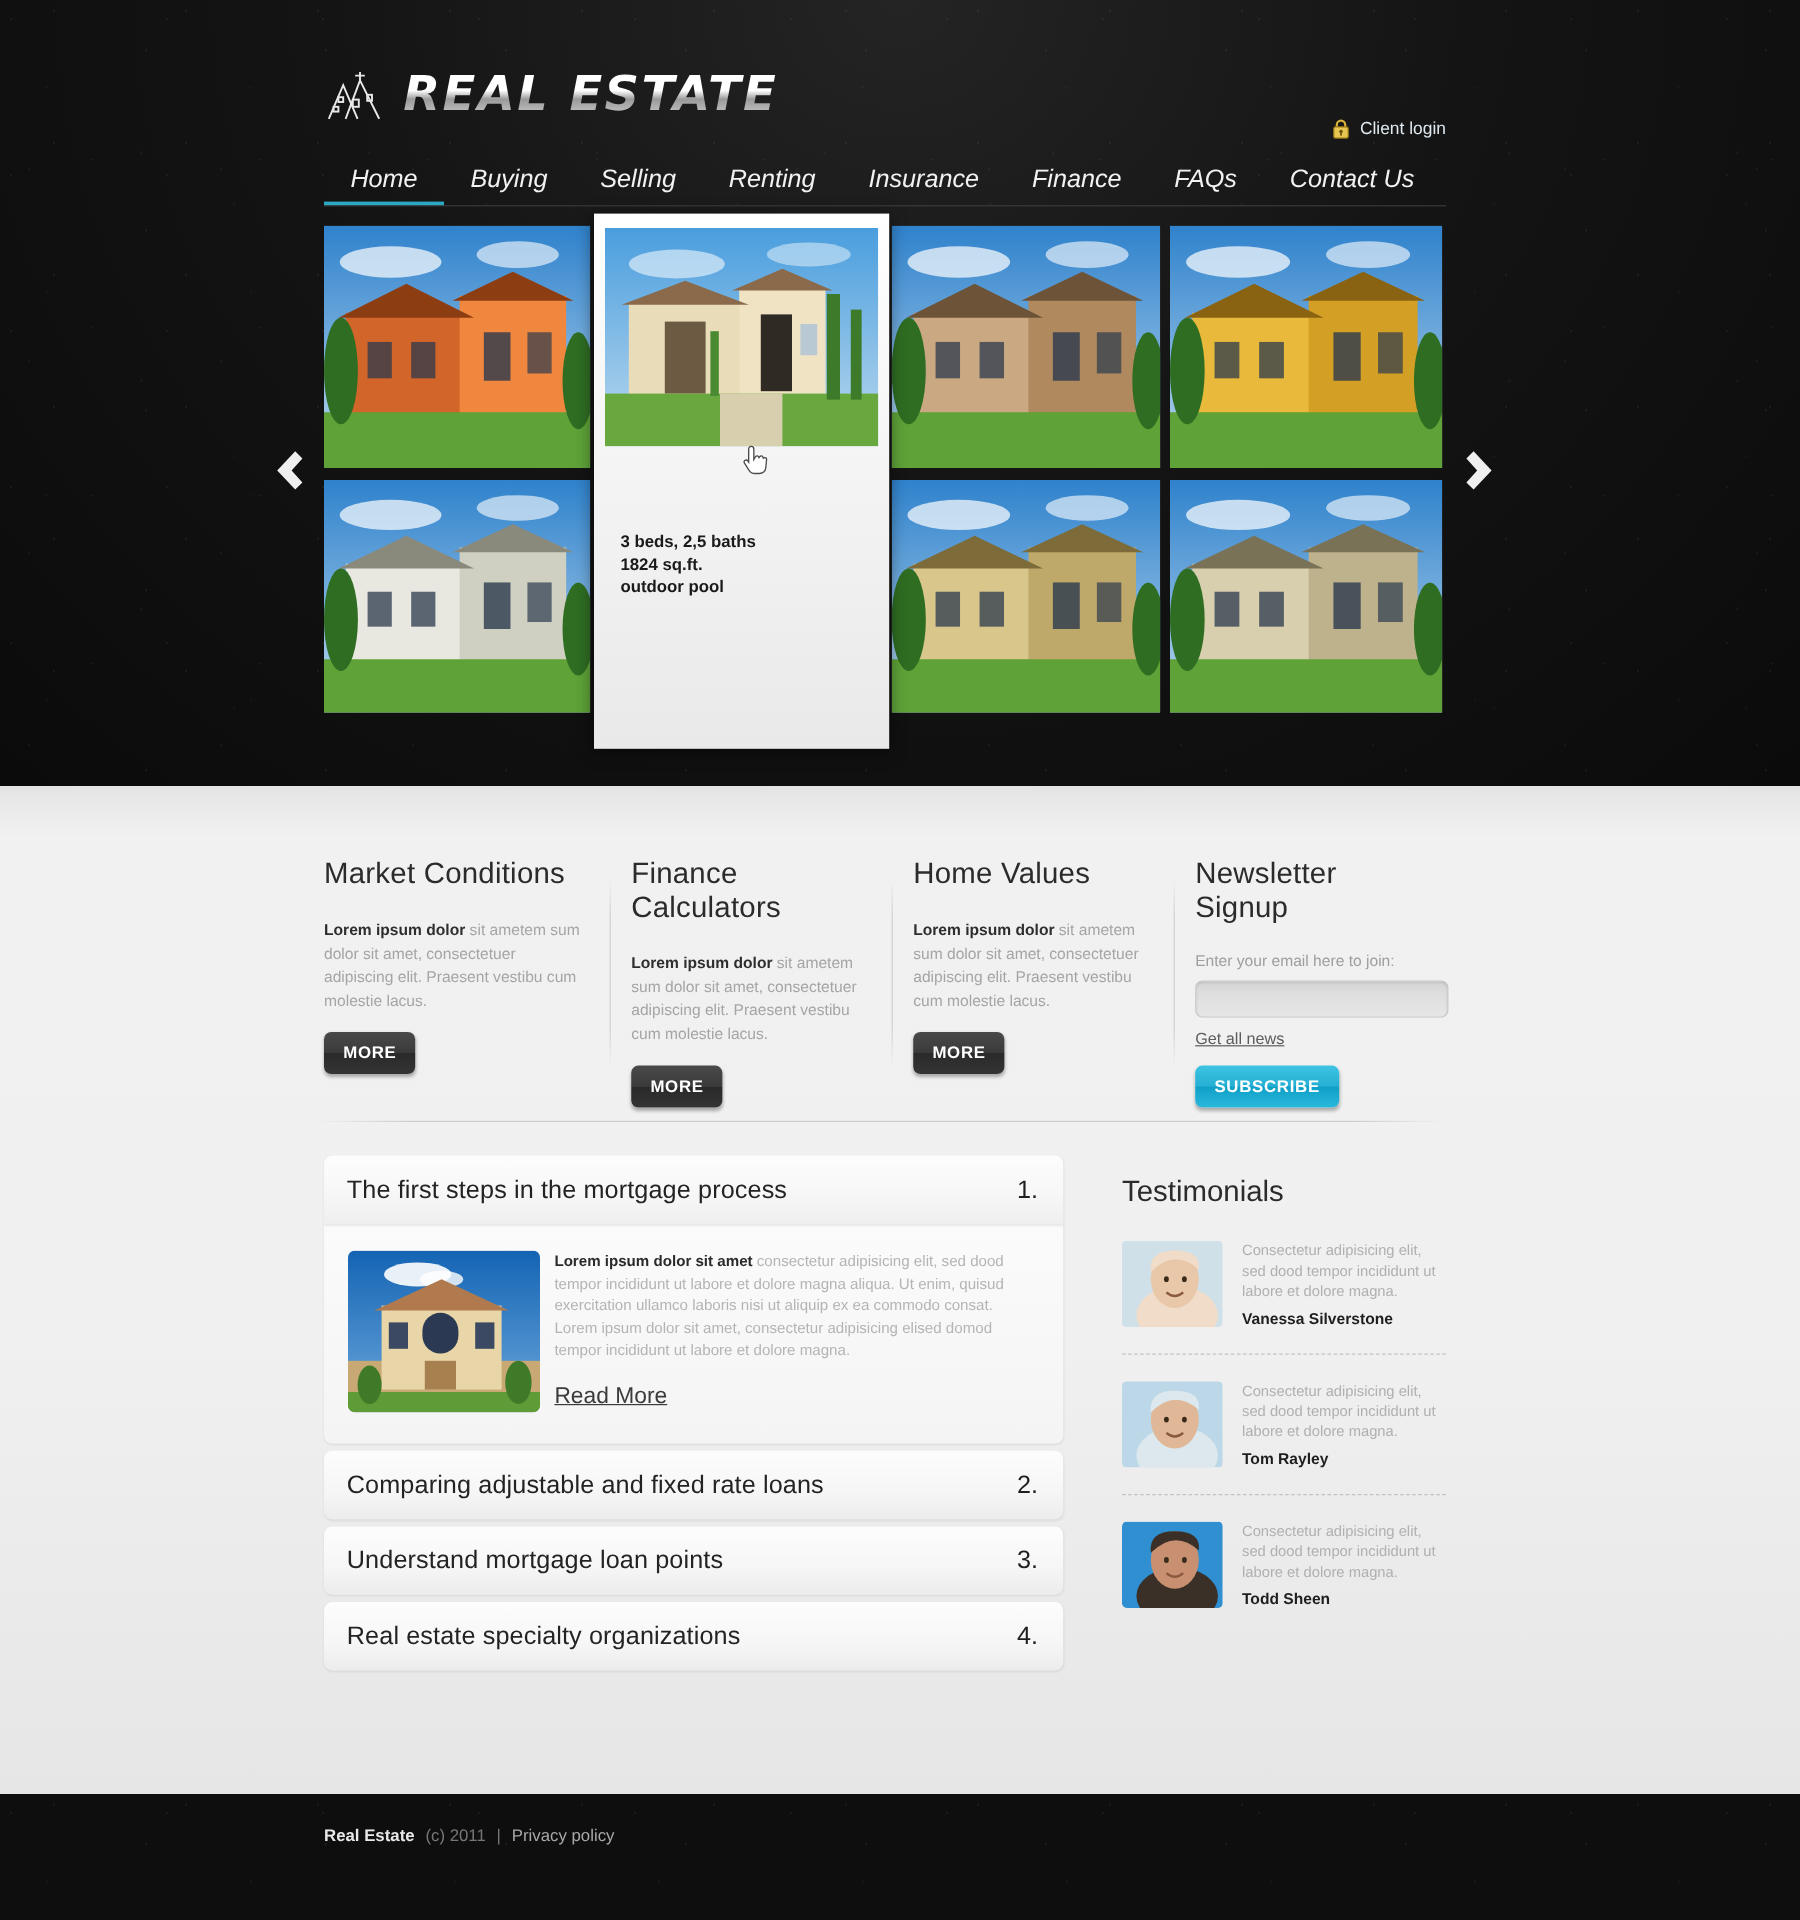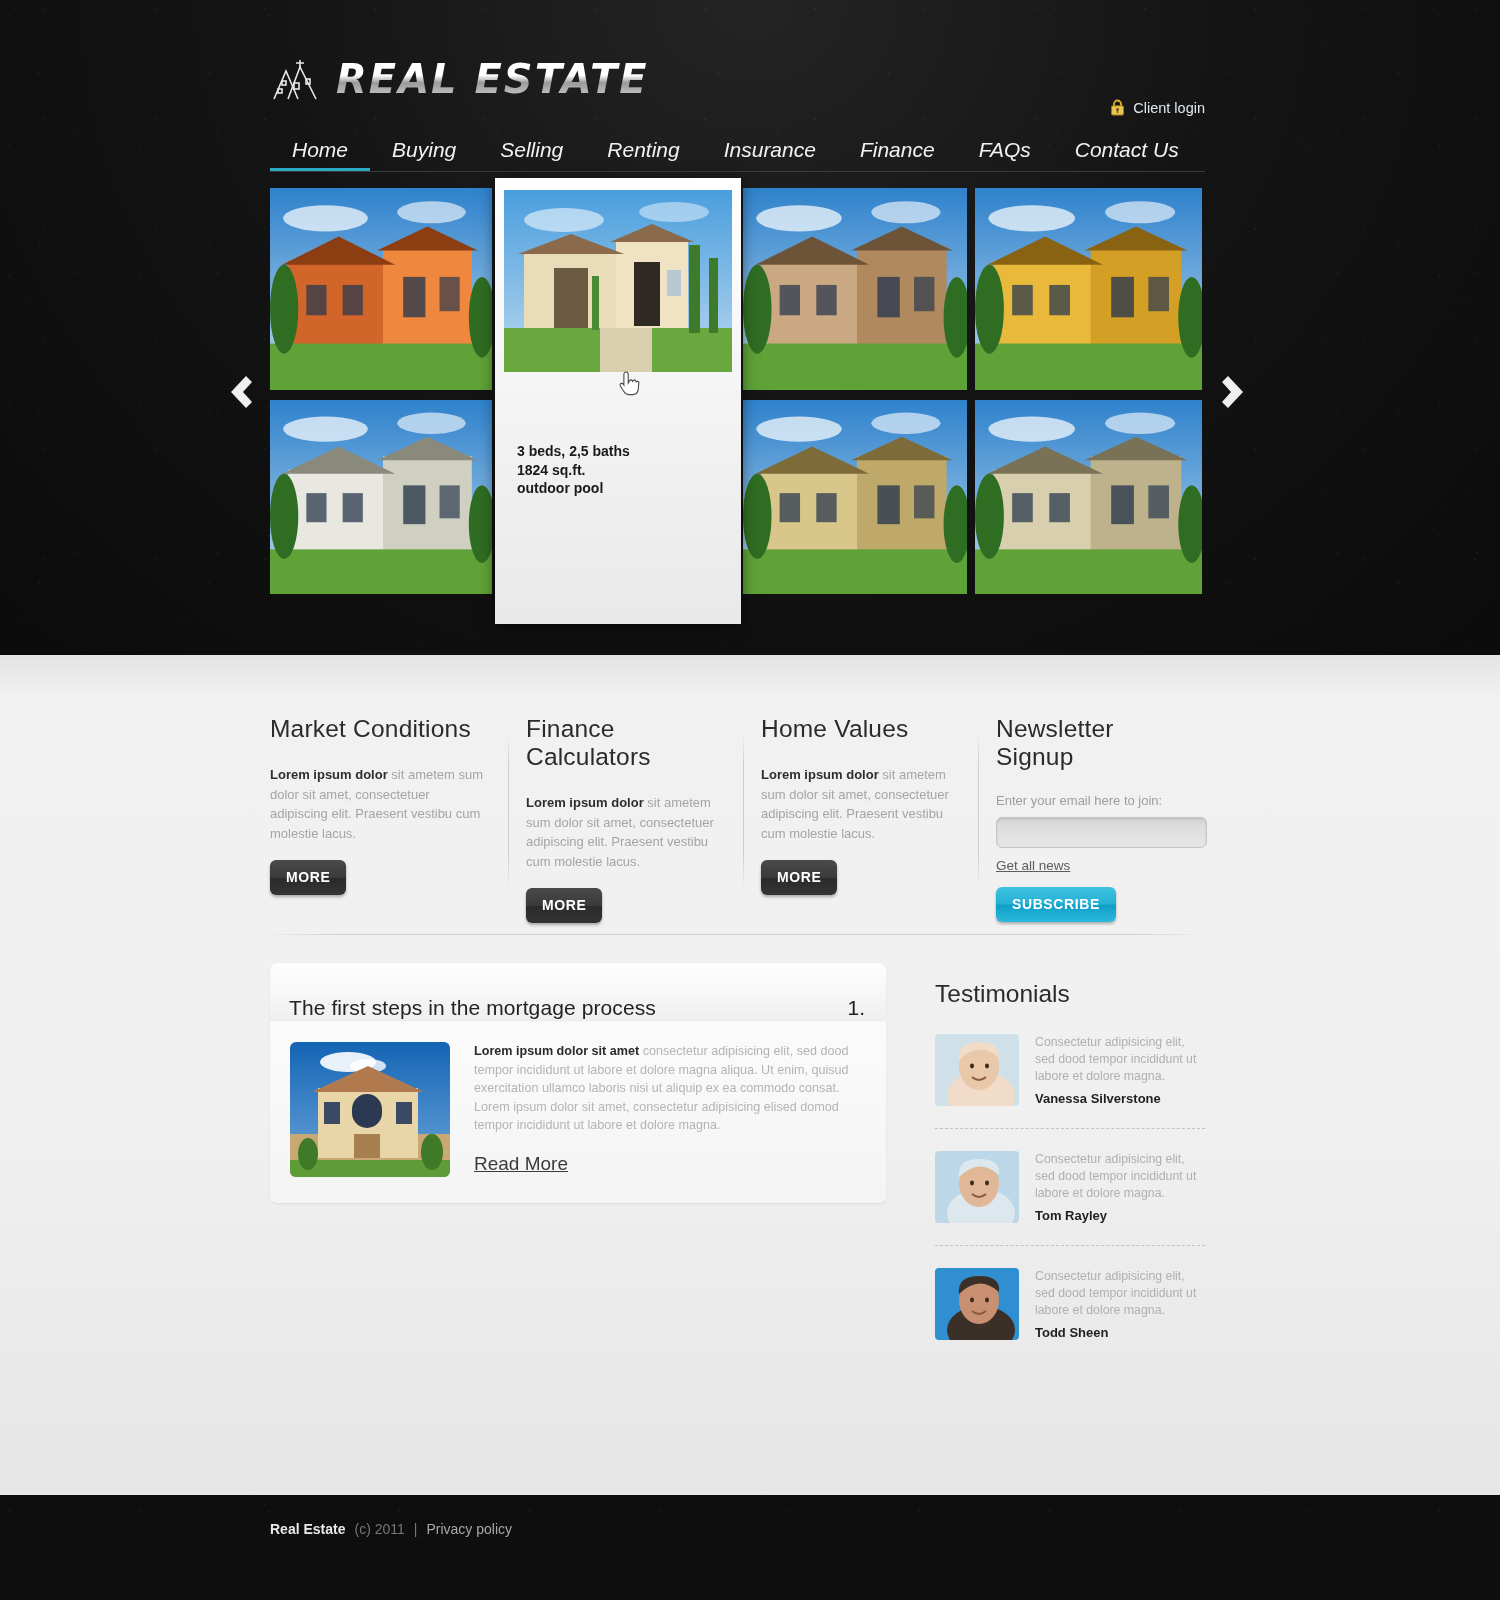--- a/index.html
+++ b/index.html
@@ -153,40 +153,40 @@
     background: linear-gradient(to right, rgba(0,0,0,0), #cdcdcd 8%, #cdcdcd 92%, rgba(0,0,0,0));
   }
 
   
   .accordion { position: absolute; left: 270px; top: 963px; width: 616px; }
   .acc-head {
     position: relative; height: 57px;
     background: linear-gradient(to bottom, #fdfdfd 0%, #f7f7f7 55%, #efefef 100%);
     border-radius: 7px 7px 0 0;
     box-shadow: 0 1px 2px rgba(0,0,0,.08);
-    display: flex; align-items: flex-end; cursor: pointer;
+    display: flex; align-items: center; cursor: pointer;
   }
   .acc-item {
     position: relative; height: 57px; margin-top: 6px;
     background: linear-gradient(to bottom, #fdfdfd 0%, #f6f6f6 60%, #ececec 100%);
     border-radius: 7px;
     box-shadow: 0 1px 2px rgba(0,0,0,.08);
     display: flex; align-items: center; cursor: pointer;
   }
   .acc-title {
     font-size: 21px; color: #232323; padding-left: 19px; letter-spacing: .1px;
     font-family: "Liberation Sans", sans-serif;
   }
   .acc-num {
     position: absolute; right: 21px; font-size: 21px; color: #1f1f1f;
   }
   .acc-body {
     background: linear-gradient(to bottom, #fbfbfb 0%, #f4f4f4 100%);
     border-radius: 0 0 7px 7px; box-shadow: 0 1px 2px rgba(0,0,0,.08);
-    padding: 22px 24px 26px 20px; display: flex; gap: 24px;
+    padding: 22px 24px 26px 20px; display: flex; gap: 12px;
   }
   .acc-thumb { width: 160px; height: 135px; border-radius: 6px; overflow: hidden; flex: none; position: relative; }
   .acc-text { flex: 1; }
   .acc-text p { font-size: 12.6px; line-height: 18.5px; color: #b4b4b4; }
   .acc-text p b { color: #2b2b2b; font-weight: bold; }
   .read-more {
     display: inline-block; margin-top: 18px; font-size: 19px; color: #3b3b3b;
     text-decoration: underline; font-weight: normal; cursor: pointer;
   }
 
@@ -550,20 +550,34 @@
           <rect x="0" y="118" width="160" height="17" fill="#5d9c36"></rect>
           <ellipse cx="18" cy="112" rx="10" ry="16" fill="#3f7a28"></ellipse>
           <ellipse cx="142" cy="110" rx="11" ry="18" fill="#3f7a28"></ellipse>
         </svg>
       </div>
       <div class="acc-text">
         <p><b>Lorem ipsum dolor sit amet</b><span> consectetur adipisicing elit, sed dood tempor incididunt ut labore et dolore magna aliqua. Ut enim, quisud exercitation ullamco laboris nisi ut aliquip ex ea commodo consat. Lorem ipsum dolor sit amet, consectetur adipisicing elised domod tempor incididunt ut labore et dolore magna.</span></p>
         <a class="read-more">Read More</a>
       </div>
     </div>
+    <div id="acc-items">
+        <div class="acc-item">
+          <span class="acc-title">Comparing adjustable and fixed rate loans</span>
+          <span class="acc-num">2.</span>
+        </div>
+        <div class="acc-item">
+          <span class="acc-title">Understand mortgage loan points</span>
+          <span class="acc-num">3.</span>
+        </div>
+        <div class="acc-item">
+          <span class="acc-title">Real estate specialty organizations</span>
+          <span class="acc-num">4.</span>
+        </div>
+      </div>
   </div>
 
   <div class="testimonials">
     <h3>Testimonials</h3>
     <div id="t-list">
         <div class="t-item">
           <div class="t-photo"><svg width="84" height="72" viewBox="0 0 84 72" preserveAspectRatio="none">
               <rect width="84" height="72" fill="#cfe0e8"></rect>
               <ellipse cx="46" cy="62" rx="34" ry="24" fill="#f0dcc8"></ellipse>
               <ellipse cx="44" cy="32" rx="20" ry="24" fill="#e8c8a8"></ellipse>

